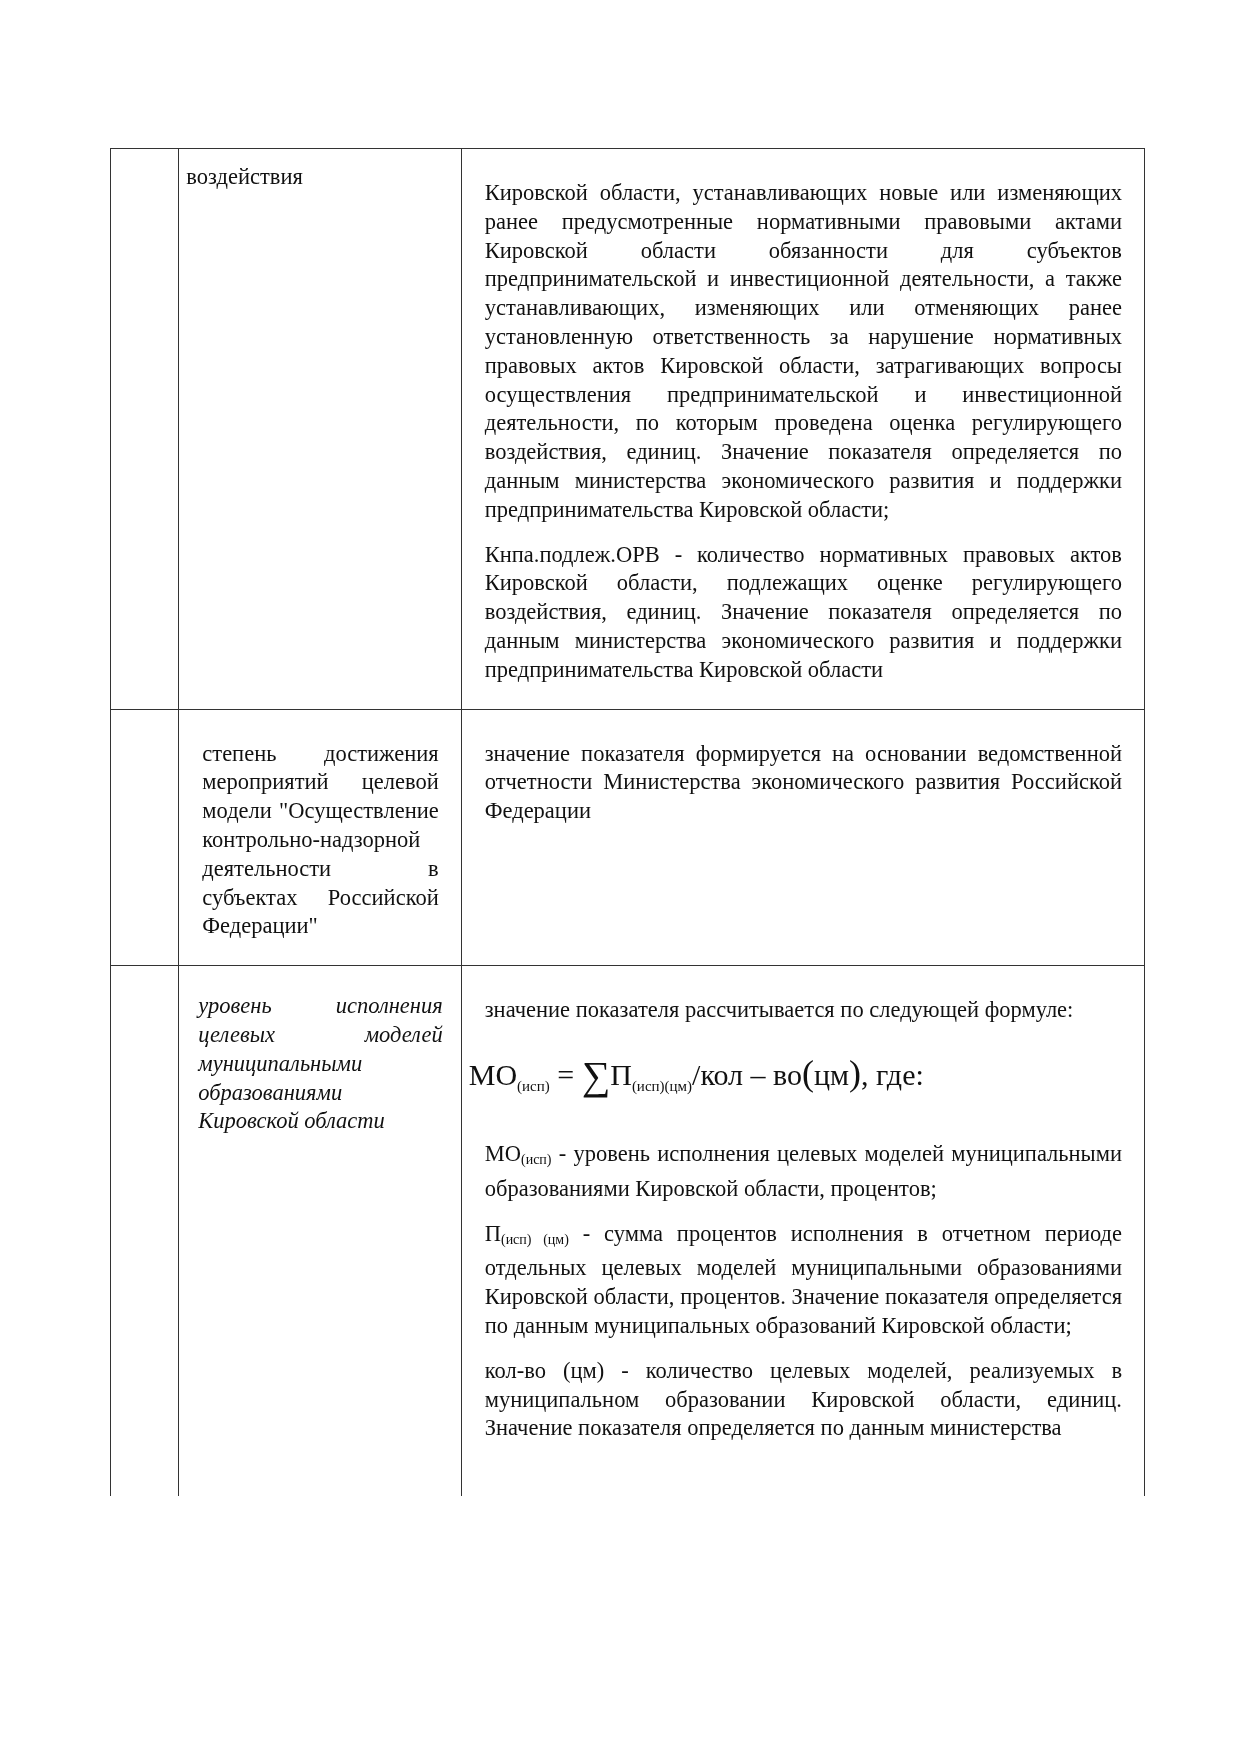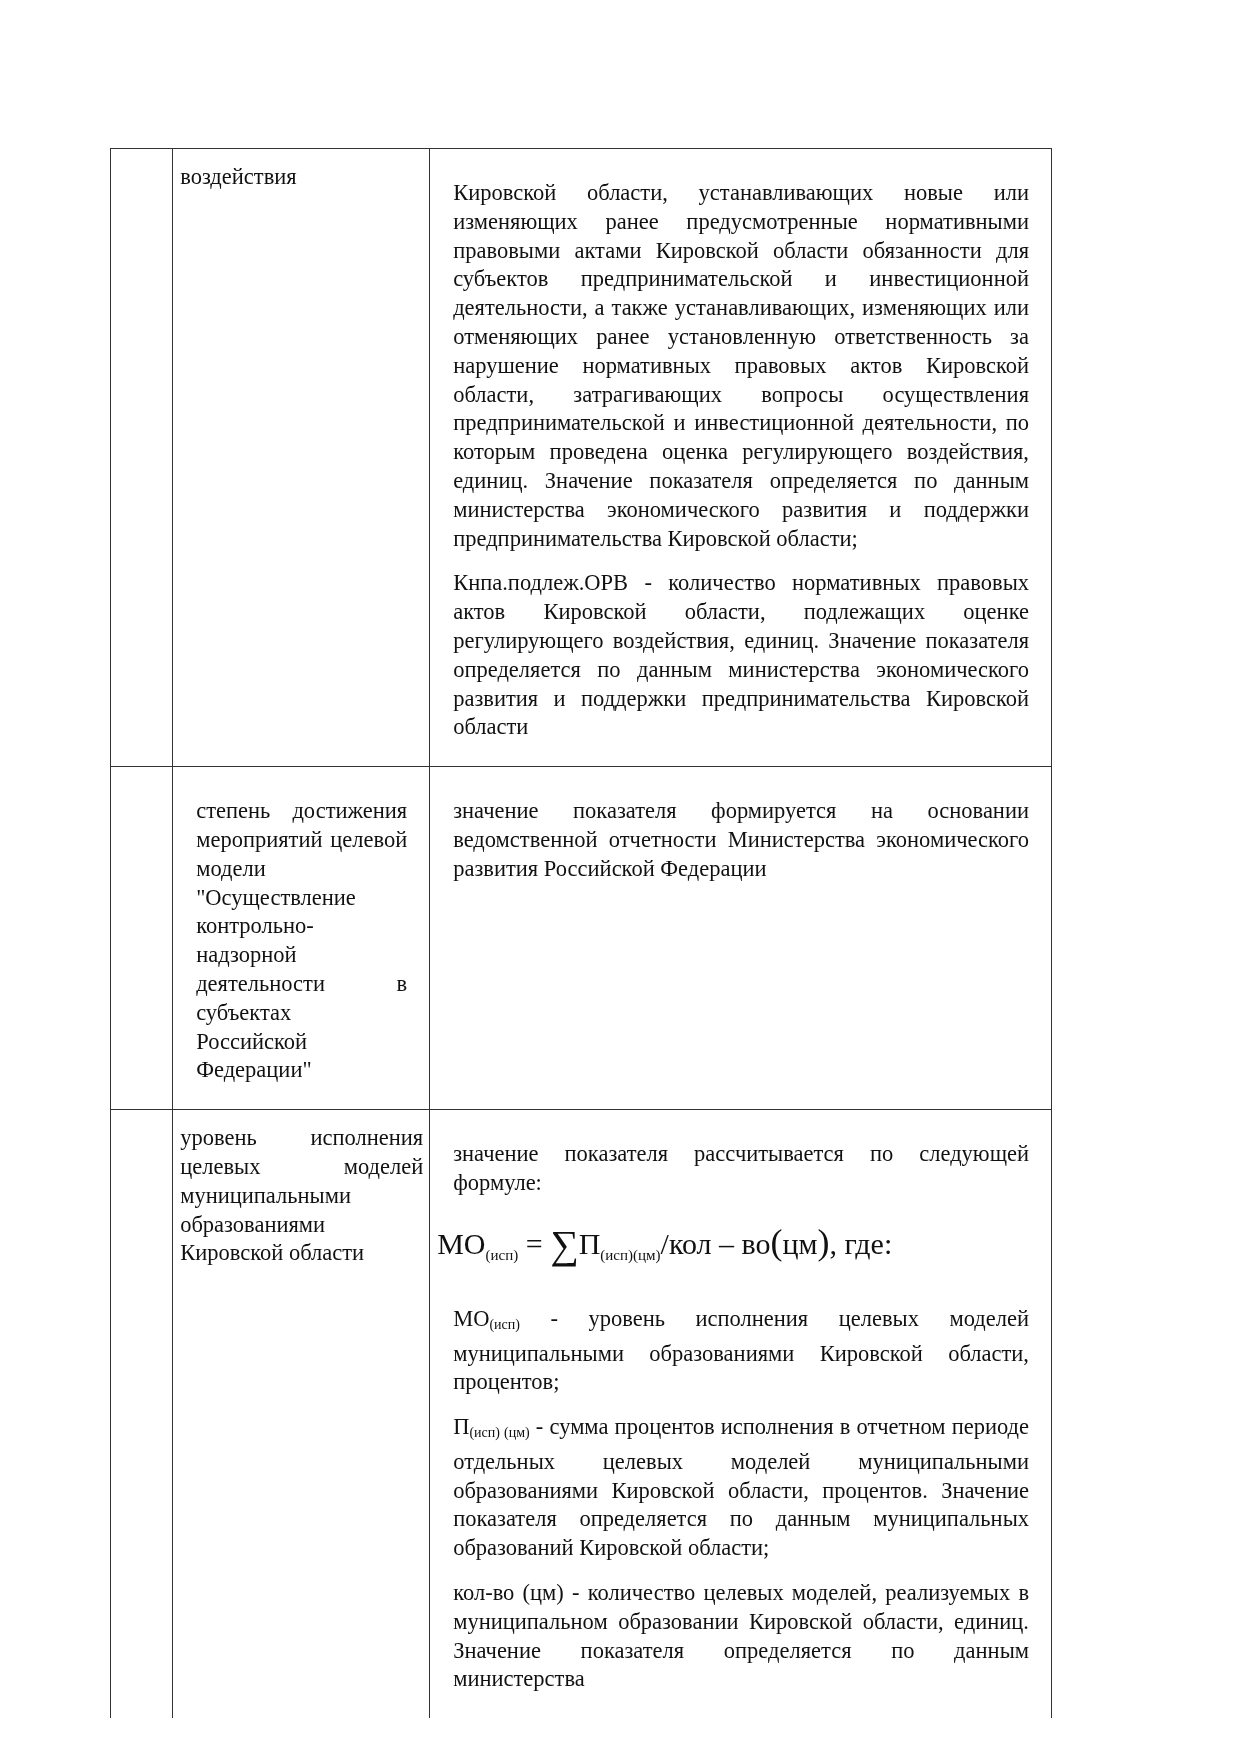--- a/index.html
+++ b/index.html
@@ -1,28 +1,28 @@
 <!DOCTYPE html>
 <html><head>
 <meta charset="utf-8">
 <style>
   html, body { margin: 0; padding: 0; background: #ffffff; }
   body { width: 1240px; height: 1754px; position: relative; overflow: hidden;
          font-family: "Liberation Serif", serif; color: #111; }
-  .page-table { position: absolute; left: 110px; top: 148px; width: 942px;
+  .page-table { position: absolute; left: 110px; top: 148px; width: 1035px;
                 border-collapse: collapse; table-layout: fixed; }
   .page-table td { border-left: 1.5px solid #333; border-right: 1.5px solid #333;
                    border-top: 1.5px solid #333; vertical-align: top;
                    padding: 14px 6px 8px 7px; font-size: 22.5px; line-height: 28.8px; }
   .c1 { width: 60px; }
   .c2 { width: 248px; }
   .c3 { width: 600px; }
   .just { text-align: justify; text-align-last: left; }
   .just p { margin: 16px; text-align: justify; }
-  .formula { text-align: left; font-size: 30px; margin: 24px 0 30px 0; line-height: 40px; white-space: nowrap; }
+  .formula { text-align: left; font-size: 30px; margin: 24px 0 30px 0; line-height: 48px; white-space: nowrap; }
   .formula sub { font-size: 15px; vertical-align: -6px; }
   .formula .sum { font-size: 40px; vertical-align: -4px; }
   .formula .paren { font-size: 36px; }
   .small-sub { font-size: 14px; vertical-align: -3px; }
   tr.last td { border-bottom: none; }
 </style>
 </head>
 <body>
 
 <table class="page-table">
@@ -50,21 +50,21 @@
       <p style="margin:16px;text-align:justify;">степень достижения мероприятий целевой модели "Осуществление контрольно-надзорной деятельности в субъектах Российской Федерации"</p>
     </td>
     <td class="just">
       <p>значение показателя формируется на основании ведомственной отчетности Министерства экономического развития Российской Федерации</p>
     </td>
   </tr>
 
   <tr class="last" style="height:530px;">
     <td></td>
     <td class="just">
-      <p style="margin:0;text-align:justify;">уровень исполнения целевых моделей муниципальными образованиями Кировской области</p>
+      <p style="margin:12px;text-align:justify;font-style:italic;">уровень исполнения целевых моделей муниципальными образованиями Кировской области</p>
     </td>
     <td class="just">
       <p>значение показателя рассчитывается по следующей формуле:</p>
       <div class="formula">
         <span>МО</span><sub>(исп)</sub>
         <span>=</span>
         <span class="sum">∑</span><span>П</span><sub>(исп)(цм)</sub><span>/кол – во</span><span class="paren">(</span><span>цм</span><span class="paren">)</span><span>, где:</span>
       </div>
       <p><span>МО</span><span class="small-sub">(исп)</span><span> - уровень исполнения целевых моделей муниципальными образованиями Кировской области, процентов;</span></p>
       <p><span>П</span><span class="small-sub">(исп) (цм)</span><span> - сумма процентов исполнения в отчетном периоде отдельных целевых моделей муниципальными образованиями Кировской области, процентов. Значение показателя определяется по данным муниципальных образований Кировской области;</span></p>

